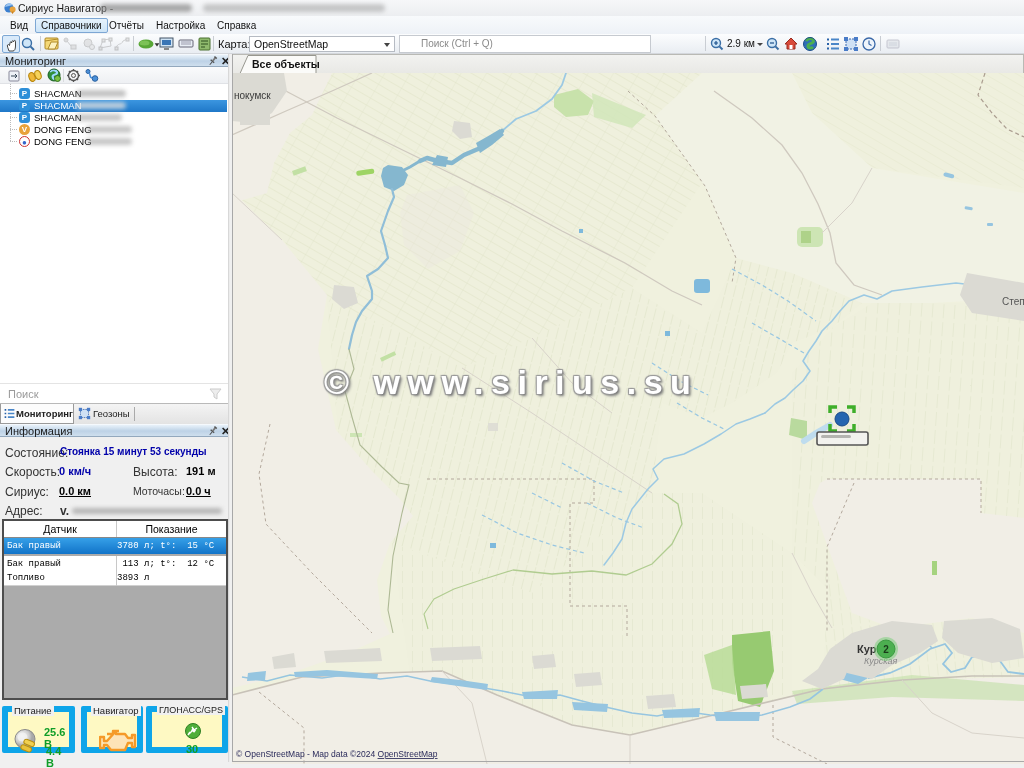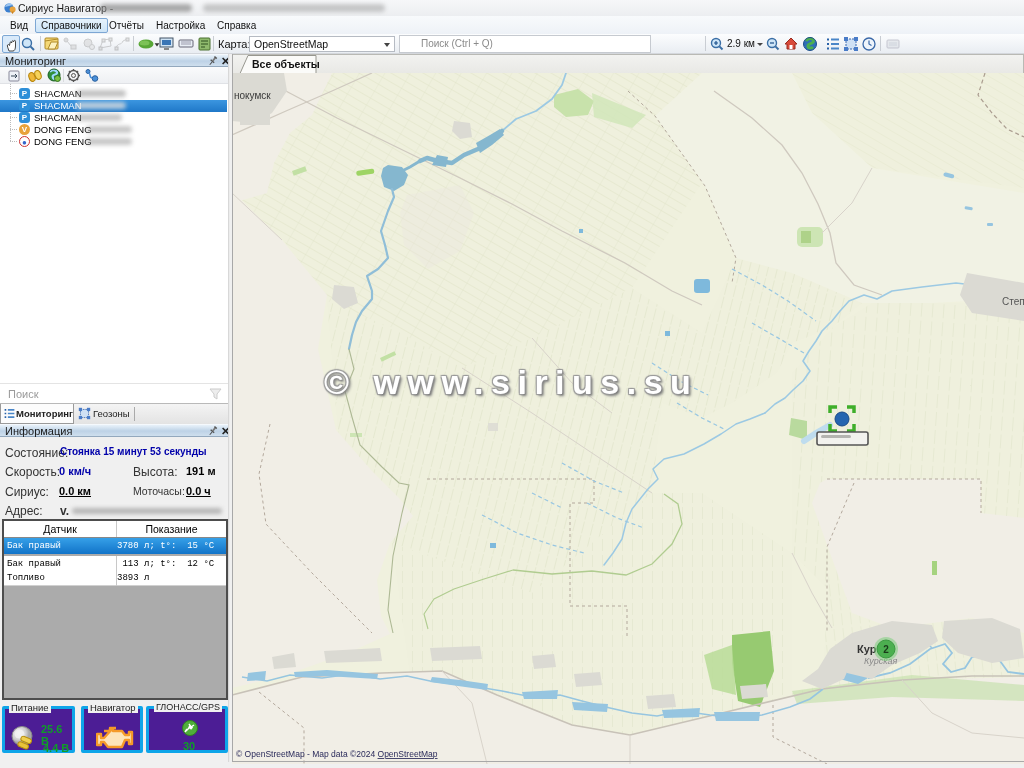--- a/index.html
+++ b/index.html
@@ -44,21 +44,21 @@
 .ival{font-weight:bold;color:#00a}
 .ivalb{font-weight:bold;color:#000}
 
 #stable{position:absolute;left:2px;top:465px;width:226px;height:181px;background:#ababab;border:2px solid #4d4d4d}
 .srow{position:absolute;left:0;width:222px;height:16px;background:#fff;font-family:"Liberation Mono",monospace;font-size:9px;line-height:16px;color:#000}
 .srow .c2{position:absolute;left:113px;top:0;white-space:pre}
 .shead{font-family:"Liberation Sans",sans-serif;font-size:10.5px;text-align:center}
 .ssel{background:linear-gradient(#36a0e8,#1173c8);color:#fff}
 .scell-div{position:absolute;left:112px;top:0;width:1px;height:64px;background:#c8c8c8}
 
-.gbox{position:absolute;border:3px solid #0ea5e9;border-radius:2px;background:#4c1d95}
+.gbox{position:absolute;border:6px solid #0ea5e9;border-radius:2px;background:#fef9c3}
 .gbox .cap{position:absolute;left:4px;top:-7px;background:#f0f0f0;font-size:9.5px;color:#222;padding:0 2px;white-space:nowrap}
 .green{color:#0f9d28;font-weight:bold;font-size:11px}
 
 #maparea{left:230px;top:54px;width:794px;height:714px;background:#f0f0f0}
 #maptabs{position:absolute;left:2px;top:0;width:792px;height:25px;background:linear-gradient(#f2f2f0,#e6e6e2);border:1px solid #b9b9b4;border-left:none}
 .mtab-t{position:absolute;left:20px;top:3px;font-size:10.5px;font-weight:bold;color:#111}
 #mapsvg{position:absolute;left:2px;top:19px}
 #wm{position:absolute;left:94px;top:309px;font-size:34px;font-weight:bold;letter-spacing:7.5px;color:#fff;
 text-shadow:-1px -1px 1px #9a9a9a,1px -1px 1px #9a9a9a,-1px 1px 1px #9a9a9a,1px 1px 2px #777,2px 2px 3px #888;white-space:nowrap}
 </style></head>

